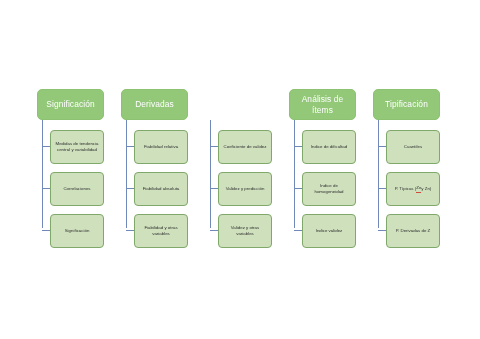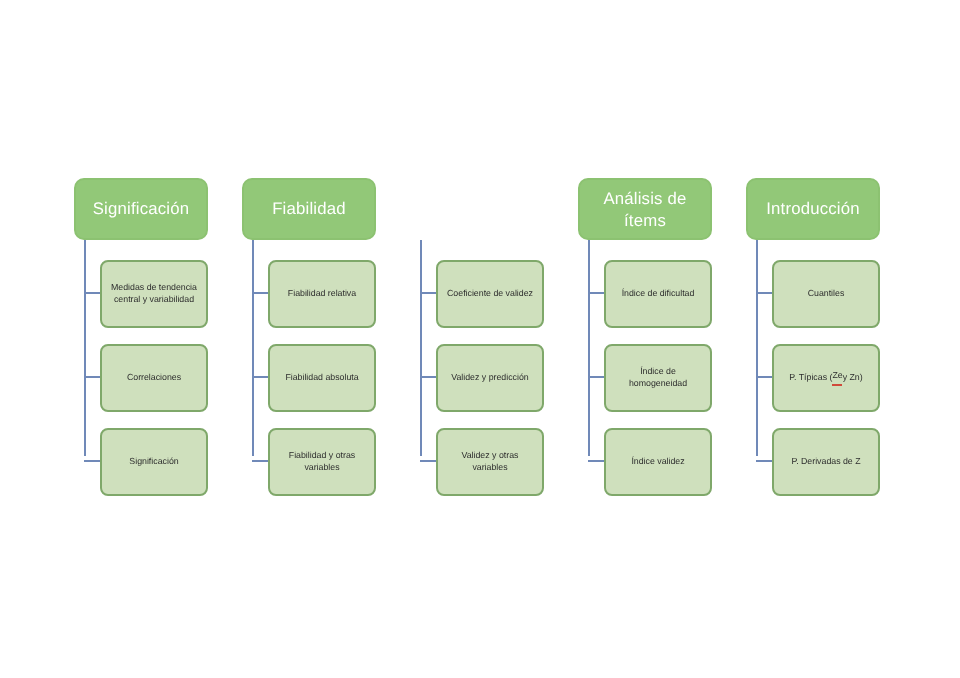--- a/index.html
+++ b/index.html
@@ -141,21 +141,21 @@
           <div class="child-box">Correlaciones</div>
         </div>
         <div class="child-row">
           <div class="stub"></div>
           <div class="child-box">Significación</div>
         </div>
       </div>
     </div>
 
     <div class="column">
-      <div class="header-box">Fiabilidad</div>
+      <div class="header-box">Derivadas</div>
       <div class="spine"></div>
       <div class="children">
         <div class="child-row">
           <div class="stub"></div>
           <div class="child-box">Fiabilidad relativa</div>
         </div>
         <div class="child-row">
           <div class="stub"></div>
           <div class="child-box">Fiabilidad absoluta</div>
         </div>
@@ -197,21 +197,21 @@
           <div class="child-box">Índice de homogeneidad</div>
         </div>
         <div class="child-row">
           <div class="stub"></div>
           <div class="child-box">Índice validez</div>
         </div>
       </div>
     </div>
 
     <div class="column">
-      <div class="header-box">Introducción</div>
+      <div class="header-box">Tipificación</div>
       <div class="spine"></div>
       <div class="children">
         <div class="child-row">
           <div class="stub"></div>
           <div class="child-box">Cuantiles</div>
         </div>
         <div class="child-row">
           <div class="stub"></div>
           <div class="child-box">P. Típicas (<span class="misspelled">Ze</span> y Zn)</div>
         </div>

